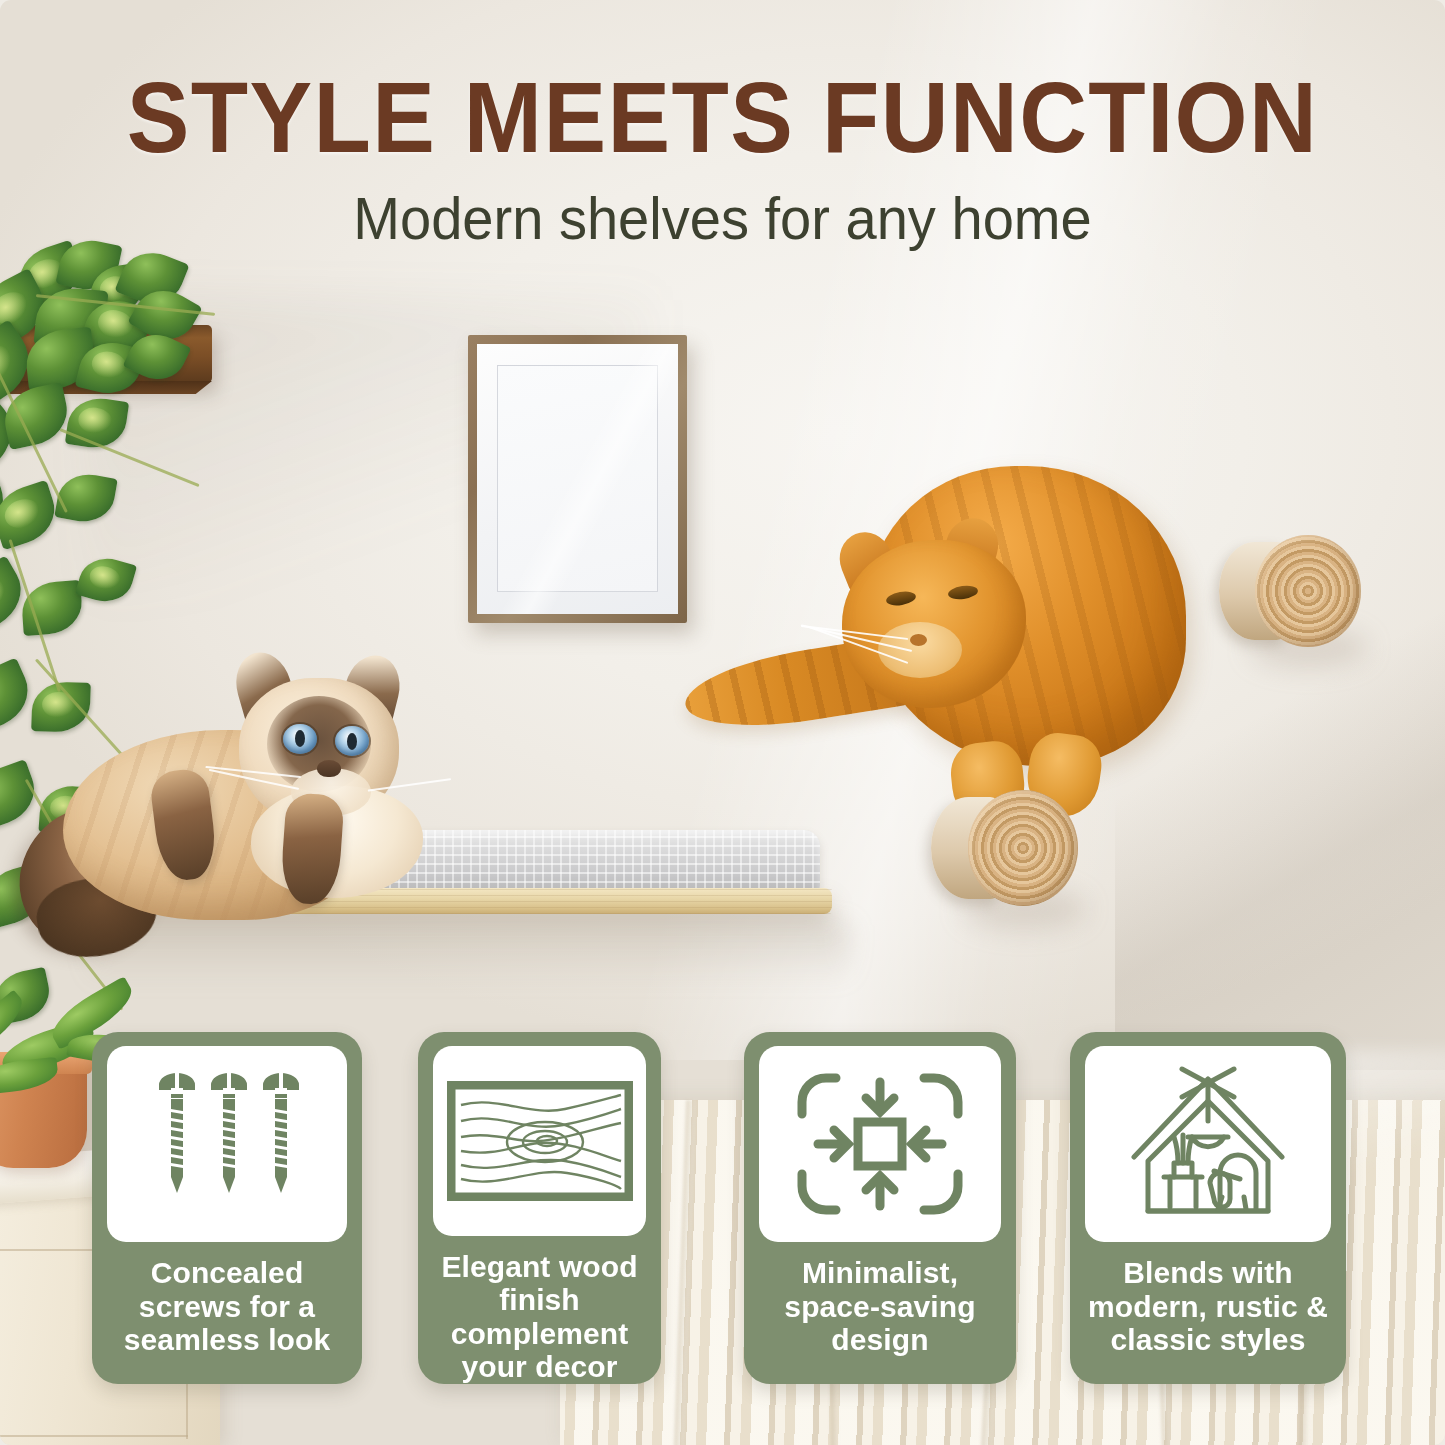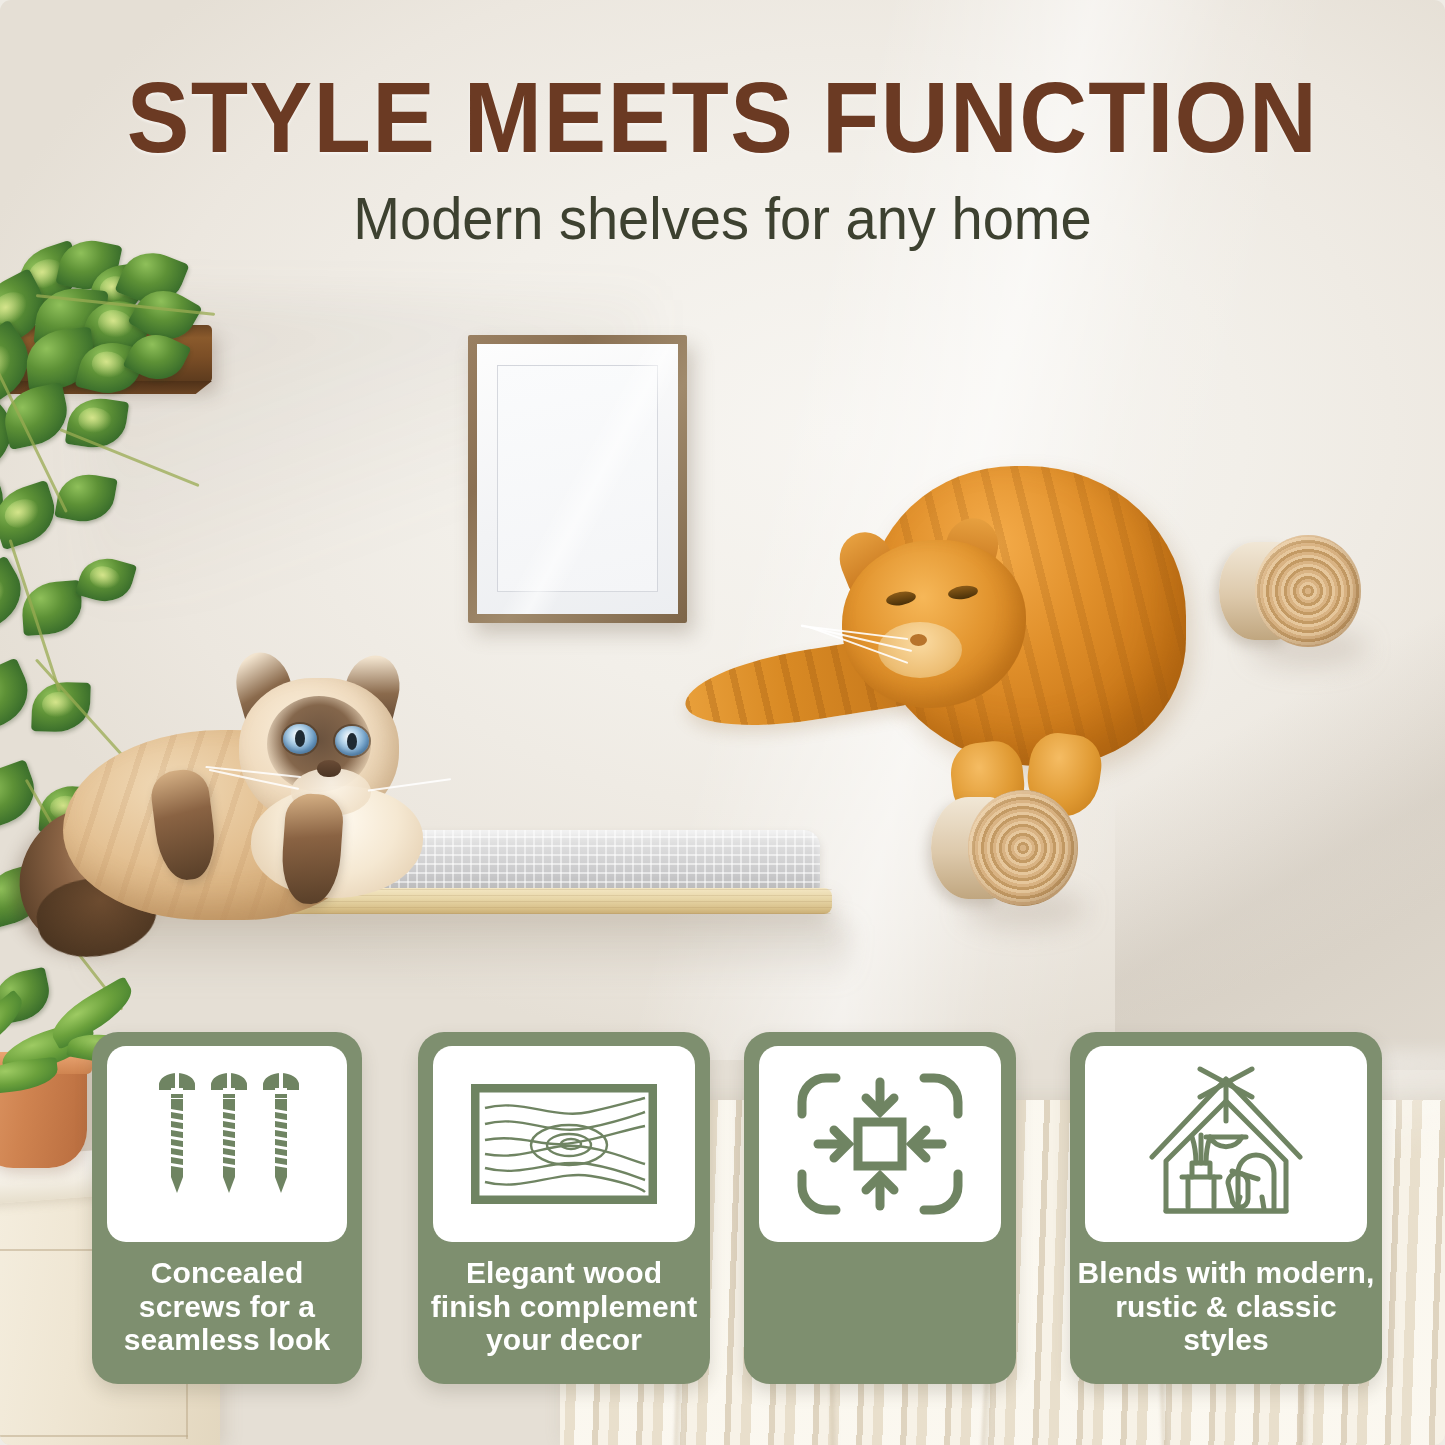--- a/index.html
+++ b/index.html
@@ -357,23 +357,23 @@
   
   .cards { position:absolute; left:0; top:1032px; width:1445px; height:352px; }
   .card {
     position:absolute; top:0; height:352px;
     background:#7e8f6f;
     border-radius:26px;
     box-shadow:0 8px 18px rgba(90,86,66,.20);
     display:flex; flex-direction:column; align-items:center;
   }
   #card-0{ left:92px;  width:270px; }
-  #card-1{ left:418px; width:292px; }
+  #card-1{ left:418px; width:243px; }
   #card-2{ left:744px; width:272px; }
-  #card-3{ left:1070px;width:312px; }
+  #card-3{ left:1070px;width:276px; }
   .card .iconbox{
     margin-top:14px; width:calc(100% - 30px); height:196px;
     background:#ffffff; border-radius:19px;
     display:flex; align-items:center; justify-content:center;
   }
   .card .iconbox svg{ display:block; }
   .card .caption{
     margin-top:14px; padding:0 6px;
     color:#ffffff; font-weight:700;
     font-size:30px; line-height:1.12;
@@ -622,20 +622,21 @@
               <path d="M70 38 L84 52 L98 38"></path>
             <path d="M84 146 V118"></path>
               <path d="M70 130 L84 116 L98 130"></path>
             <path d="M22 84 H50"></path>
               <path d="M38 70 L52 84 L38 98"></path>
             <path d="M146 84 H118"></path>
               <path d="M130 70 L116 84 L130 98"></path>
           </g>
         </svg>
       </div>
+      <div class="caption">Minimalist, space-saving design</div>
     </div>
 
     <div class="card" id="card-3">
       <div class="iconbox">
         <svg width="180" height="166" viewBox="0 0 180 166" fill="none" stroke="#6f8462" stroke-width="5" stroke-linecap="round" stroke-linejoin="round">
           <path d="M16 96 L90 18 L164 96"></path>
           <path d="M30 150 V100 L90 40 L150 100 V150 Z"></path>
           <path d="M30 150 H150"></path>
           <path d="M64 36 L116 8"></path>
           <path d="M64 8 L116 36"></path>

